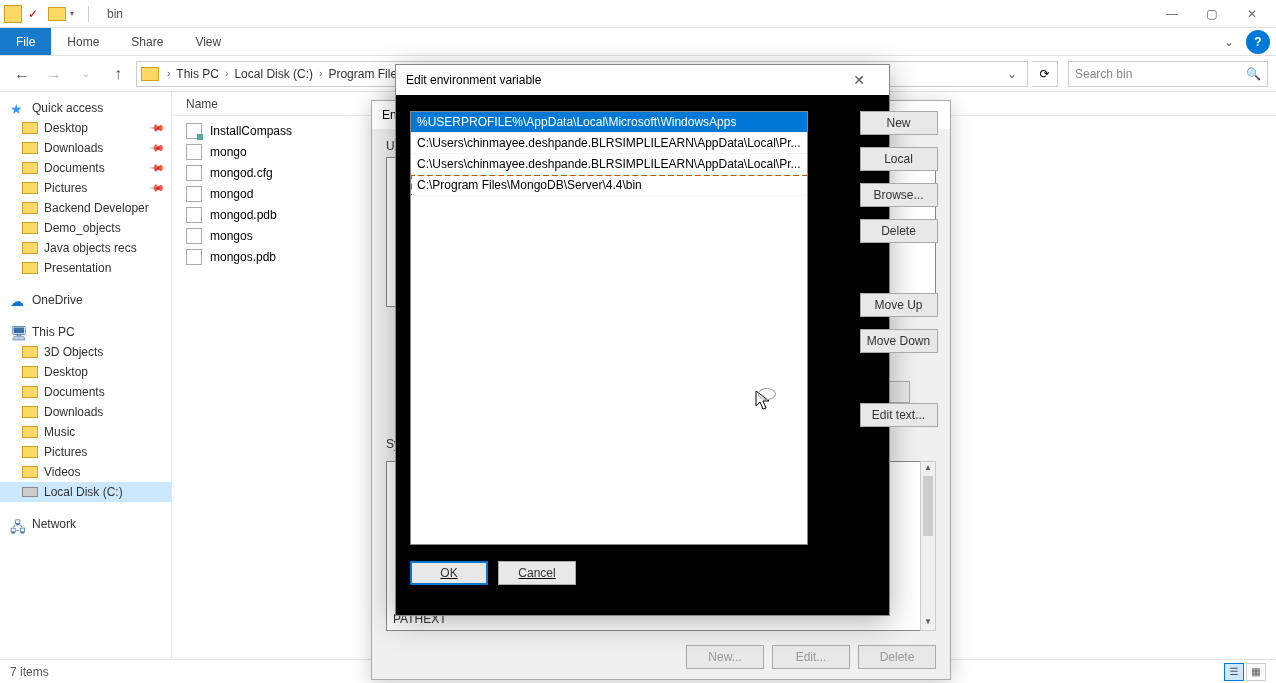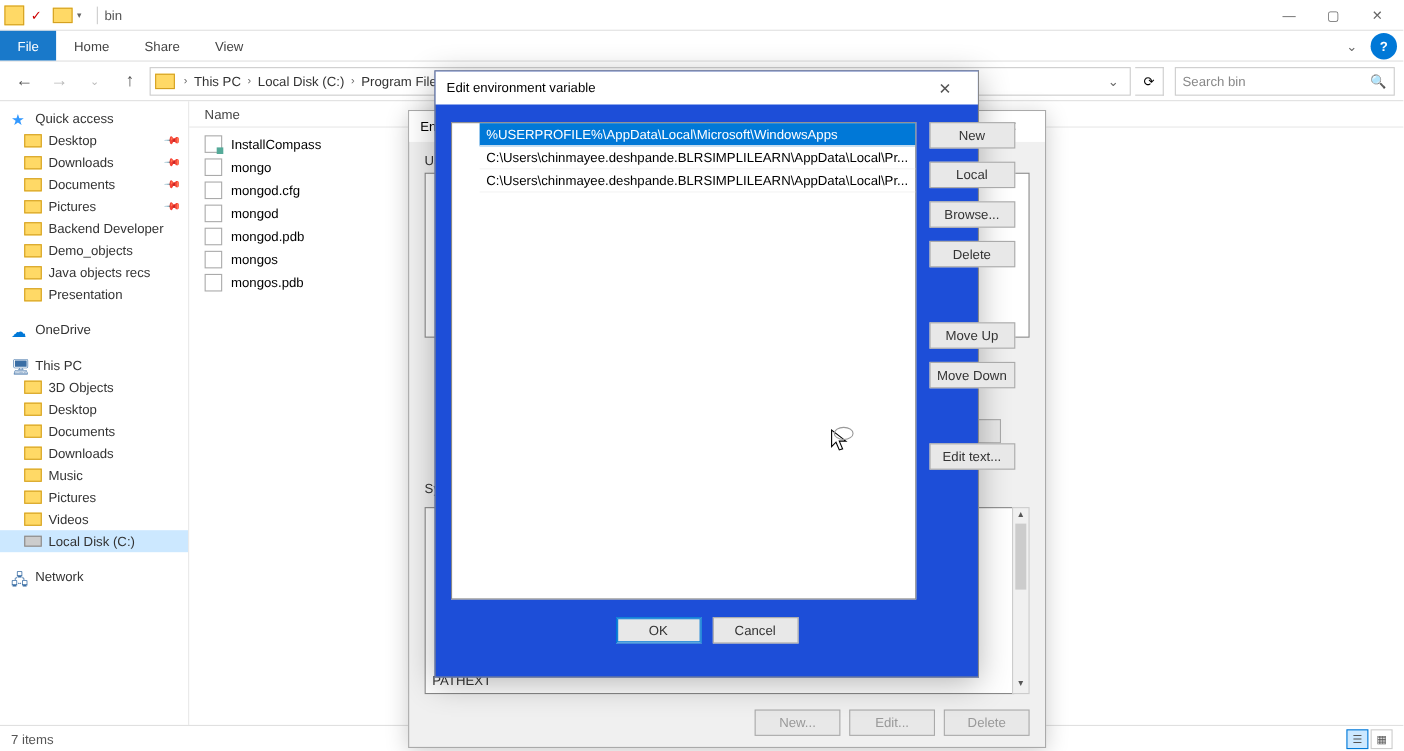--- a/index.html
+++ b/index.html
@@ -5,21 +5,21 @@
     * { box-sizing: border-box; font-family: 'Segoe UI', Tahoma, sans-serif; font-size: 12px; margin: 0; padding: 0; }
     body { background: #fff; width: 1276px; height: 683px; overflow: hidden; position: relative; }
     
     
     .title-bar { height: 28px; display: flex; align-items: center; padding: 0 4px; border-bottom: 1px solid #e0e0e0; }
     .title-bar .app-icon { width: 18px; height: 18px; background: #ffd966; border: 1px solid #d4a020; margin-right: 4px; position: relative; }
     .title-bar .check-icon { width: 14px; height: 14px; margin-right: 8px; display: flex; align-items: center; justify-content: center; color: #c00; }
     .title-bar .folder-small { width: 18px; height: 14px; background: #ffd966; border: 1px solid #d4a020; margin-right: 4px; }
     .title-bar .down-arrow { margin-right: 8px; color: #666; font-size: 8px; }
     .title-bar .divider { width: 1px; height: 16px; background: #ccc; margin: 0 6px; }
-    .title-bar .title { color: #555; }
+    .title-bar .title { color: #555; margin-left: 12px; }
     .window-controls { margin-left: auto; display: flex; }
     .window-controls > div { width: 40px; height: 26px; display: flex; align-items: center; justify-content: center; color: #666; }
     
     
     .ribbon { height: 28px; display: flex; align-items: stretch; border-bottom: 1px solid #e0e0e0; }
     .ribbon .tab { padding: 0 16px; display: flex; align-items: center; color: #444; }
     .ribbon .tab.file { background: #1979ca; color: #fff; }
     .ribbon .expand { margin-left: auto; padding: 0 8px; display: flex; align-items: center; color: #666; }
     .ribbon .help { width: 24px; height: 24px; border-radius: 50%; background: #0078d7; color: #fff; display: flex; align-items: center; justify-content: center; margin: 2px 6px 0 4px; font-weight: bold; }
     
@@ -76,32 +76,32 @@
     .dialog-back .scrollbit .thumb { position: absolute; top: 14px; left: 2px; right: 2px; height: 60px; background: #ccc; }
     .dialog-back .scrollbit .arrow { position: absolute; left: 0; right: 0; height: 14px; text-align: center; font-size: 9px; color: #555; }
     .dialog-back .bottom-btns { position: absolute; right: 14px; bottom: 10px; display: flex; gap: 8px; z-index: 1; padding-left: 28px; }
     .dialog-back .side-btn { position: absolute; right: 40px; top: 280px; width: 70px; height: 22px; border: 1px solid #aaa; background: #e8e8e8; text-align: center; line-height: 20px; font-size: 11px; }
     
     .win-btn { min-width: 78px; height: 24px; border: 1px solid #aaa; background: #e8e8e8; display: inline-flex; align-items: center; justify-content: center; font-size: 12px; color: #333; }
     .win-btn.disabled { color: #999; }
     .win-btn.primary { border-color: #0078d7; box-shadow: inset 0 0 0 1px #0078d7; }
     
     
-    .dialog-front { position: absolute; left: 395px; top: 64px; width: 495px; height: 552px; background: #1d4ed8; border: 1px solid #888; box-shadow: 0 6px 28px rgba(0,0,0,0.3); z-index: 10; }
+    .dialog-front { position: absolute; left: 395px; top: 64px; width: 495px; height: 552px; background: #000000; border: 1px solid #888; box-shadow: 0 6px 28px rgba(0,0,0,0.3); z-index: 10; }
     .dialog-front .dlg-title { height: 30px; display: flex; align-items: center; padding: 0 10px; background: #fff; }
     .dialog-front .dlg-close { margin-left: auto; width: 40px; text-align: center; color: #555; font-size: 14px; }
     .dialog-front .content { display: flex; padding: 16px 14px; gap: 12px; }
     .dialog-front .path-list { flex: 1; background: #fff; border: 1px solid #888; height: 434px; }
-    .dialog-front .path-item { padding: 3px 6px; font-size: 12px; white-space: nowrap; overflow: hidden; text-overflow: ellipsis; border-bottom: 1px solid #f4f4f4; margin-left: 25px; }
+    .dialog-front .path-item { padding: 3px 6px; font-size: 12px; white-space: nowrap; overflow: hidden; text-overflow: ellipsis; border-bottom: 1px solid #f4f4f4; }
     .dialog-front .path-item.selected { background: #0078d7; color: #fff; }
     .dialog-front .path-item.highlighted { position: relative; }
     .dialog-front .path-item.highlighted::after { content: ''; position: absolute; left: -2px; right: -10px; top: -2px; bottom: -5px; border: 3px dashed #b85c00; pointer-events: none; }
-    .dialog-front .side-btns { display: flex; flex-direction: column; gap: 12px; width: 80px; }
+    .dialog-front .side-btns { display: flex; flex-direction: column; gap: 12px; width: 80px; margin-left: 40px; }
     .dialog-front .side-btns .spacer { height: 26px; }
-    .dialog-front .bottom-btns { display: flex; justify-content: center; gap: 10px; padding: 0 14px 14px; }
+    .dialog-front .bottom-btns { display: flex; justify-content: flex-start; gap: 10px; padding: 0 14px 14px; text-decoration: underline; }
     
     .cursor { position: absolute; left: 755px; top: 390px; width: 16px; height: 22px; z-index: 20; }
     .cursor svg { width: 100%; height: 100%; }
     .cursor .ring { position: absolute; left: 3px; top: -2px; width: 18px; height: 12px; border: 1px solid #999; border-radius: 50%; }
   </style>
 </head>
 <body>
 
 <div class="title-bar">
   <div class="app-icon"></div>
@@ -319,20 +319,21 @@
 <div class="dialog-front">
   <div class="dlg-title">
     <span>Edit environment variable</span>
     <div class="dlg-close">✕</div>
   </div>
   <div class="content">
     <div class="path-list">
       <div class="path-item selected">%USERPROFILE%\AppData\Local\Microsoft\WindowsApps</div>
       <div class="path-item">C:\Users\chinmayee.deshpande.BLRSIMPLILEARN\AppData\Local\Pr...</div>
       <div class="path-item">C:\Users\chinmayee.deshpande.BLRSIMPLILEARN\AppData\Local\Pr...</div>
+      <div class="path-item highlighted">C:\Program Files\MongoDB\Server\4.4\bin</div>
     </div>
     <div class="side-btns">
       <div class="win-btn">New</div>
       <div class="win-btn">Local</div>
       <div class="win-btn">Browse...</div>
       <div class="win-btn">Delete</div>
       <div class="spacer"></div>
       <div class="win-btn">Move Up</div>
       <div class="win-btn">Move Down</div>
       <div class="spacer"></div>

